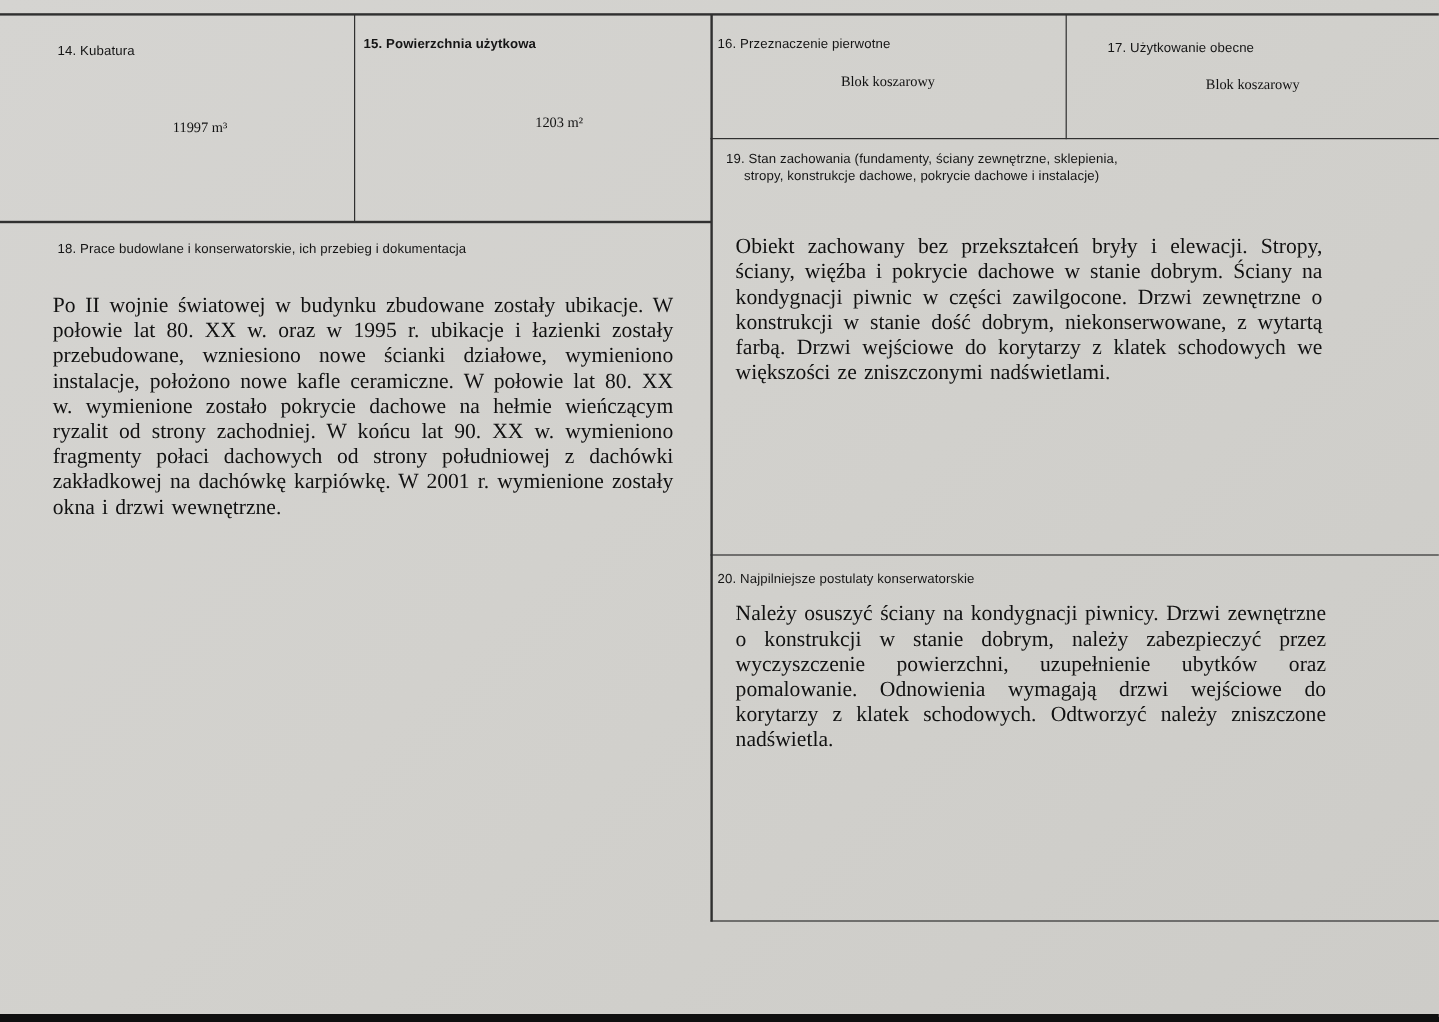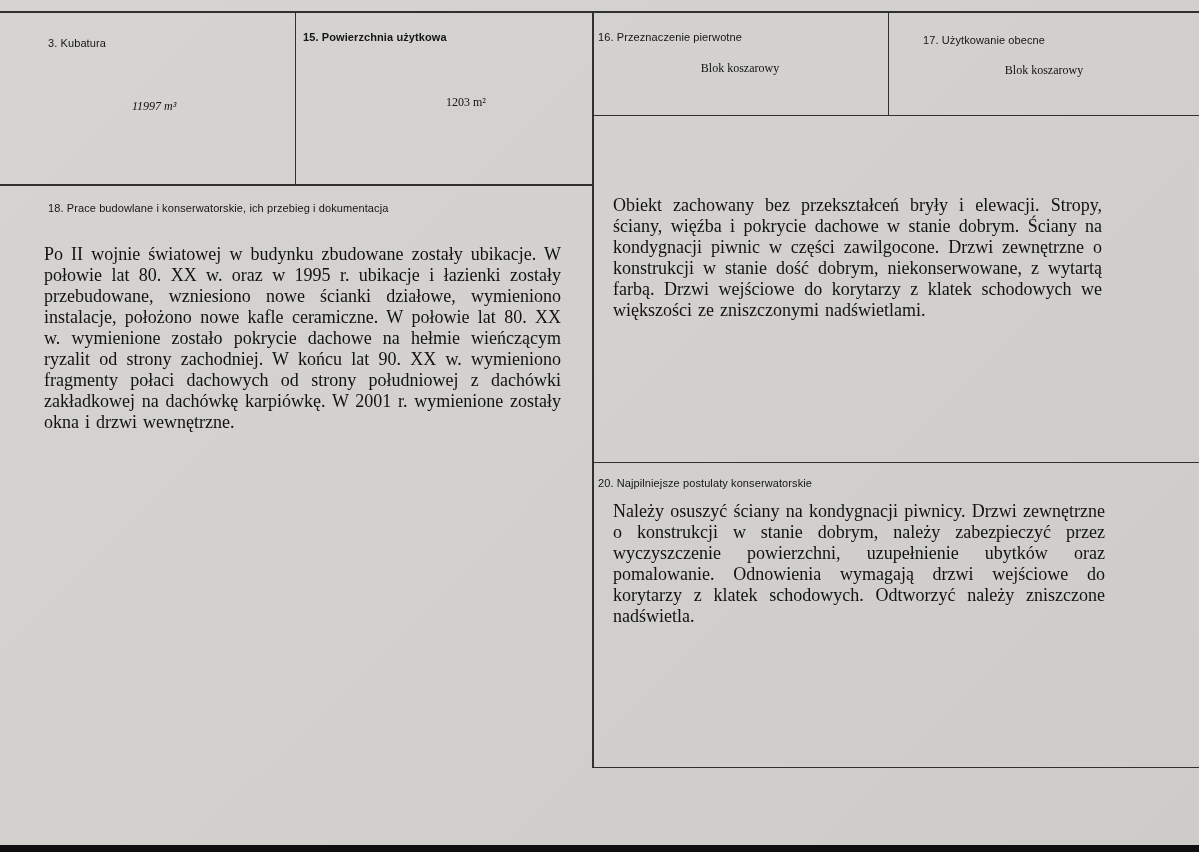--- a/index.html
+++ b/index.html
@@ -63,32 +63,33 @@
   <div class="ln" style="left:0; top:11px; width:1199px; height:2px;"></div>
   <div class="ln" style="left:295px; top:12px; width:1px; height:173px;"></div>
   <div class="ln" style="left:0; top:184px; width:593px; height:2px;"></div>
   <div class="ln" style="left:592px; top:12px; width:2px; height:756px;"></div>
   <div class="ln" style="left:888px; top:12px; width:1px; height:104px;"></div>
   <div class="ln" style="left:592px; top:115px; width:607px; height:1px;"></div>
   <div class="ln" style="left:592px; top:462px; width:607px; height:1px;"></div>
   <div class="ln" style="left:592px; top:767px; width:607px; height:1px;"></div>
   <div class="ln" style="left:0; top:845px; width:1199px; height:7px; background:#0f0f0f;"></div>
 
-  <div class="label" style="left:48px; top:37px;">3. Kubatura</div>
-  <div class="value" style="left:132px; top:99px;font-style:italic;">11997 m³</div>
+  <div class="label" style="left:48px; top:37px;">14. Kubatura</div>
+  <div class="value" style="left:144px; top:99px;">11997 m³</div>
 
   <div class="label" style="left:303px; top:31px;font-weight:bold;">15. Powierzchnia użytkowa</div>
   <div class="value" style="left:446px; top:95px;">1203 m²</div>
 
   <div class="label" style="left:598px; top:31px;">16. Przeznaczenie pierwotne</div>
   <div class="value" style="left:592px; top:61px; width:296px; text-align:center;">Blok koszarowy</div>
 
   <div class="label" style="left:923px; top:34px;">17. Użytkowanie obecne</div>
   <div class="value" style="left:889px; top:63px; width:310px; text-align:center;">Blok koszarowy</div>
 
+  <div class="label wrap" style="left:605px; top:126px; width:330px;">19. Stan zachowania (fundamenty, ściany zewnętrzne, sklepienia, stropy, konstrukcje dachowe, pokrycie dachowe i instalacje)</div>
   <div class="para" style="left:613px; top:195px; width:489px;">Obiekt zachowany bez przekształceń bryły i elewacji. Stropy, ściany, więźba i pokrycie dachowe w stanie dobrym. Ściany na kondygnacji piwnic w części zawilgocone. Drzwi zewnętrzne o konstrukcji w stanie dość dobrym, niekonserwowane, z wytartą farbą. Drzwi wejściowe do korytarzy z klatek schodowych we większości ze zniszczonymi nadświetlami.</div>
 
   <div class="label" style="left:48px; top:202px;">18. Prace budowlane i konserwatorskie, ich przebieg i dokumentacja</div>
   <div class="para" style="left:44px; top:244px; width:517px;">Po II wojnie światowej w budynku zbudowane zostały ubikacje. W połowie lat 80. XX w. oraz w 1995 r. ubikacje i łazienki zostały przebudowane, wzniesiono nowe ścianki działowe, wymieniono instalacje, położono nowe kafle ceramiczne. W połowie lat 80. XX w. wymienione zostało pokrycie dachowe na hełmie wieńczącym ryzalit od strony zachodniej. W końcu lat 90. XX w. wymieniono fragmenty połaci dachowych od strony południowej z dachówki zakładkowej na dachówkę karpiówkę. W 2001 r. wymienione zostały okna i drzwi wewnętrzne.</div>
 
   <div class="label" style="left:598px; top:477px;">20. Najpilniejsze postulaty konserwatorskie</div>
   <div class="para" style="left:613px; top:501px; width:492px;">Należy osuszyć ściany na kondygnacji piwnicy. Drzwi zewnętrzne o konstrukcji w stanie dobrym, należy zabezpieczyć przez wyczyszczenie powierzchni, uzupełnienie ubytków oraz pomalowanie. Odnowienia wymagają drzwi wejściowe do korytarzy z klatek schodowych. Odtworzyć należy zniszczone nadświetla.</div>
 
 </div>
 

